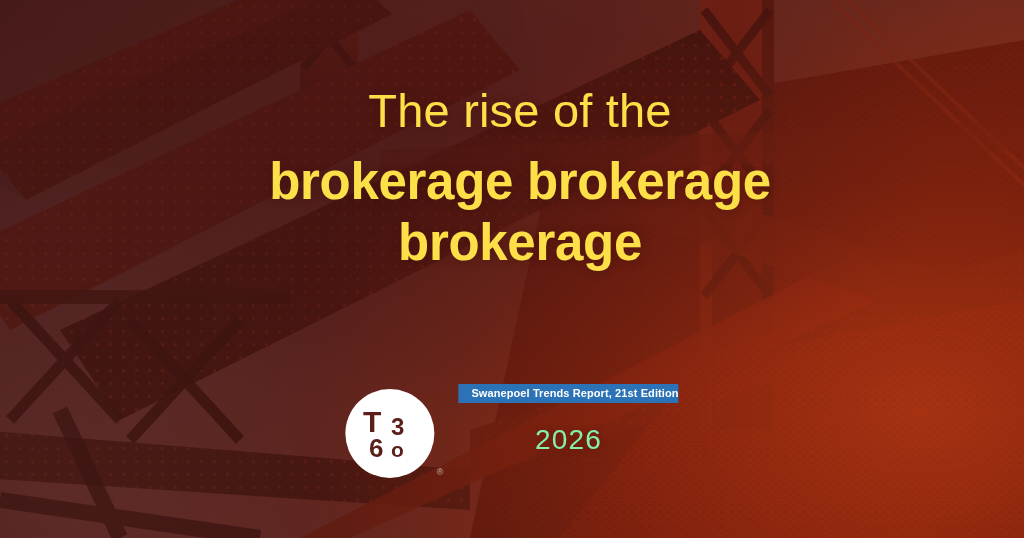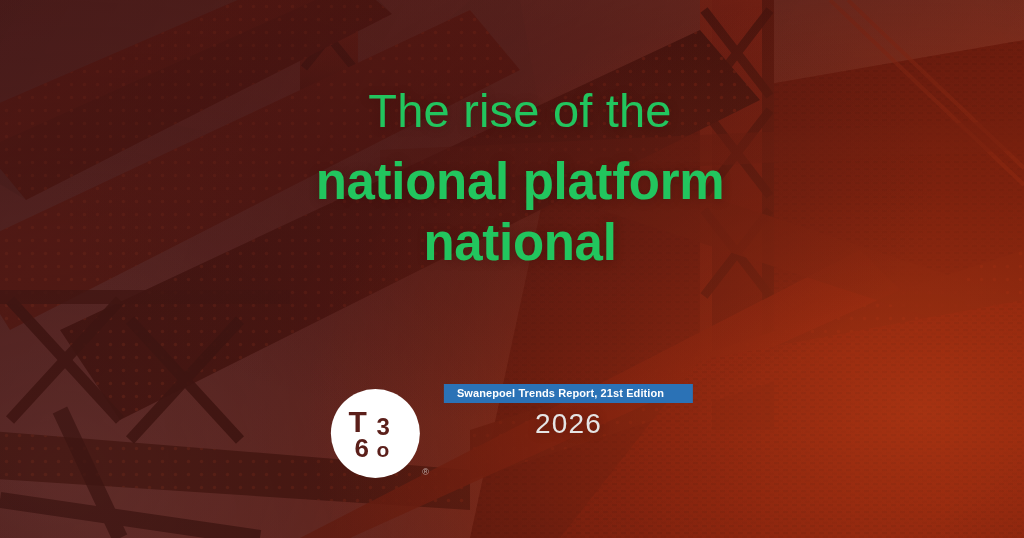--- a/index.html
+++ b/index.html
@@ -78,21 +78,21 @@
           rgba(70,22,22,0) 80%);
   }
 
   
   #headline {
     position: absolute;
     left: 16px;
     right: 0;
     top: 84px;
     text-align: center;
-    color: #22c55e;
+    color: #fde047;
     z-index: 5;
     text-shadow: 0 1px 10px rgba(60,14,10,0.45);
   }
   .hl-line1 {
     font-size: 47px;
     font-weight: 300;
     line-height: 1.16;
     letter-spacing: 0.2px;
   }
   .hl-line2, .hl-line3 {
@@ -170,43 +170,43 @@
     line-height: 1;
     margin-bottom: 7px;
     text-shadow: 0 1px 6px rgba(60,14,10,0.4);
   }
   #edition-bar {
     background: #2b72b6;
     color: #ffffff;
     font-size: 11px;
     font-weight: 700;
     letter-spacing: 0.1px;
-    padding: 4px 29px 4px 13px;
+    padding: 4px 0 4px 13px;
     line-height: 1;
     white-space: nowrap;
     align-self: stretch;
     text-align: center;
     box-sizing: border-box;
   }
   #trends {
     color: #ffffff;
     font-size: 54px;
     font-weight: 300;
     letter-spacing: 2.5px;
     line-height: 1;
     margin-top: 9px;
     text-shadow: 0 2px 10px rgba(60,14,10,0.4);
   }
   #year {
-    color: #e5e5e5;
+    color: #86efac;
     font-size: 28px;
     font-weight: 300;
     letter-spacing: 1.2px;
     line-height: 1;
-    margin-top: 7px;
+    margin-top: 23px;
     text-shadow: 0 1px 8px rgba(60,14,10,0.4);
   }
 </style>
 </head>
 <body>
 
 <div id="stage">
 
   <div id="photo">
     <svg viewBox="0 0 1024 538" preserveAspectRatio="none" aria-hidden="true">
@@ -327,22 +327,22 @@
     </svg>
   </div>
 
   <div class="wash wash-main"></div>
   <div class="wash wash-tint"></div>
   <div class="wash wash-center"></div>
   <div class="wash wash-vignette"></div>
 
   <div id="headline">
     <div class="hl-line1">The rise of the</div>
-    <div class="hl-line2">national platform</div>
-    <div class="hl-line3">national</div>
+    <div class="hl-line2">brokerage brokerage</div>
+    <div class="hl-line3">brokerage</div>
   </div>
 
   <div id="lockup">
 
     <div id="mark-wrap">
       <div id="mark">
         <div id="mark-inner">
           <span class="mk mk-t">T</span>
           <span class="mk mk-3">3</span>
           <span class="mk mk-6">6</span>

